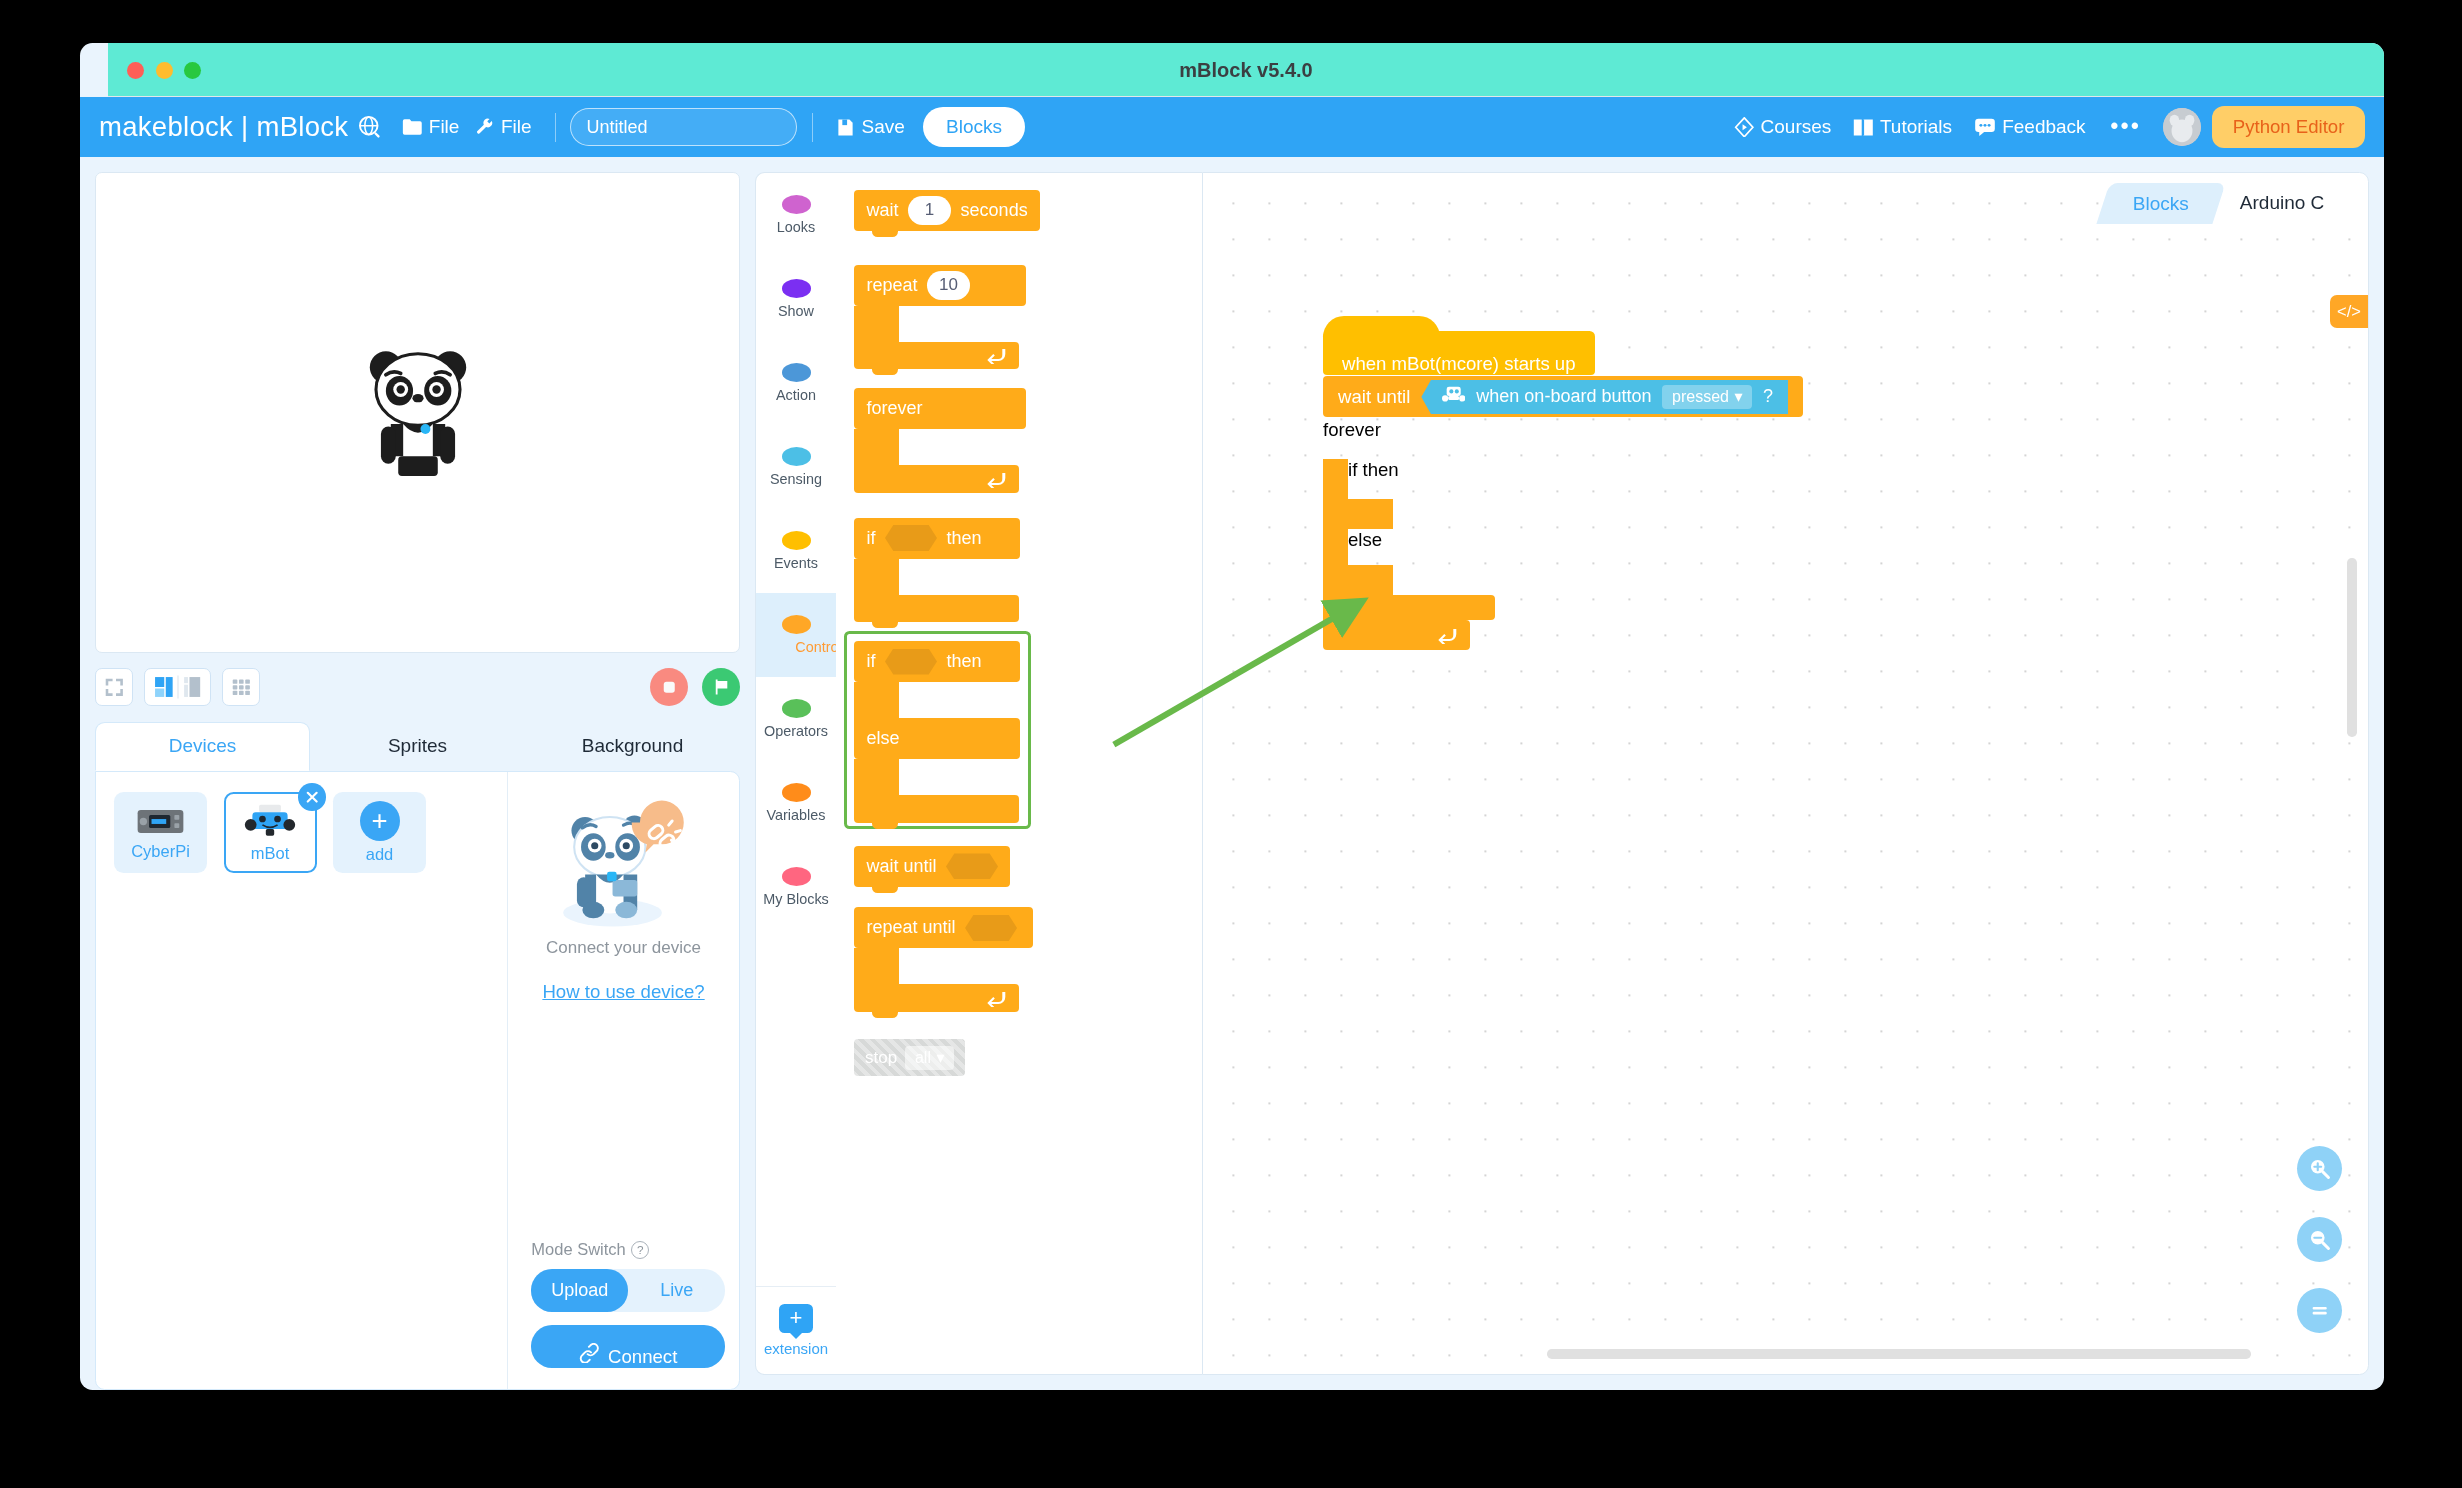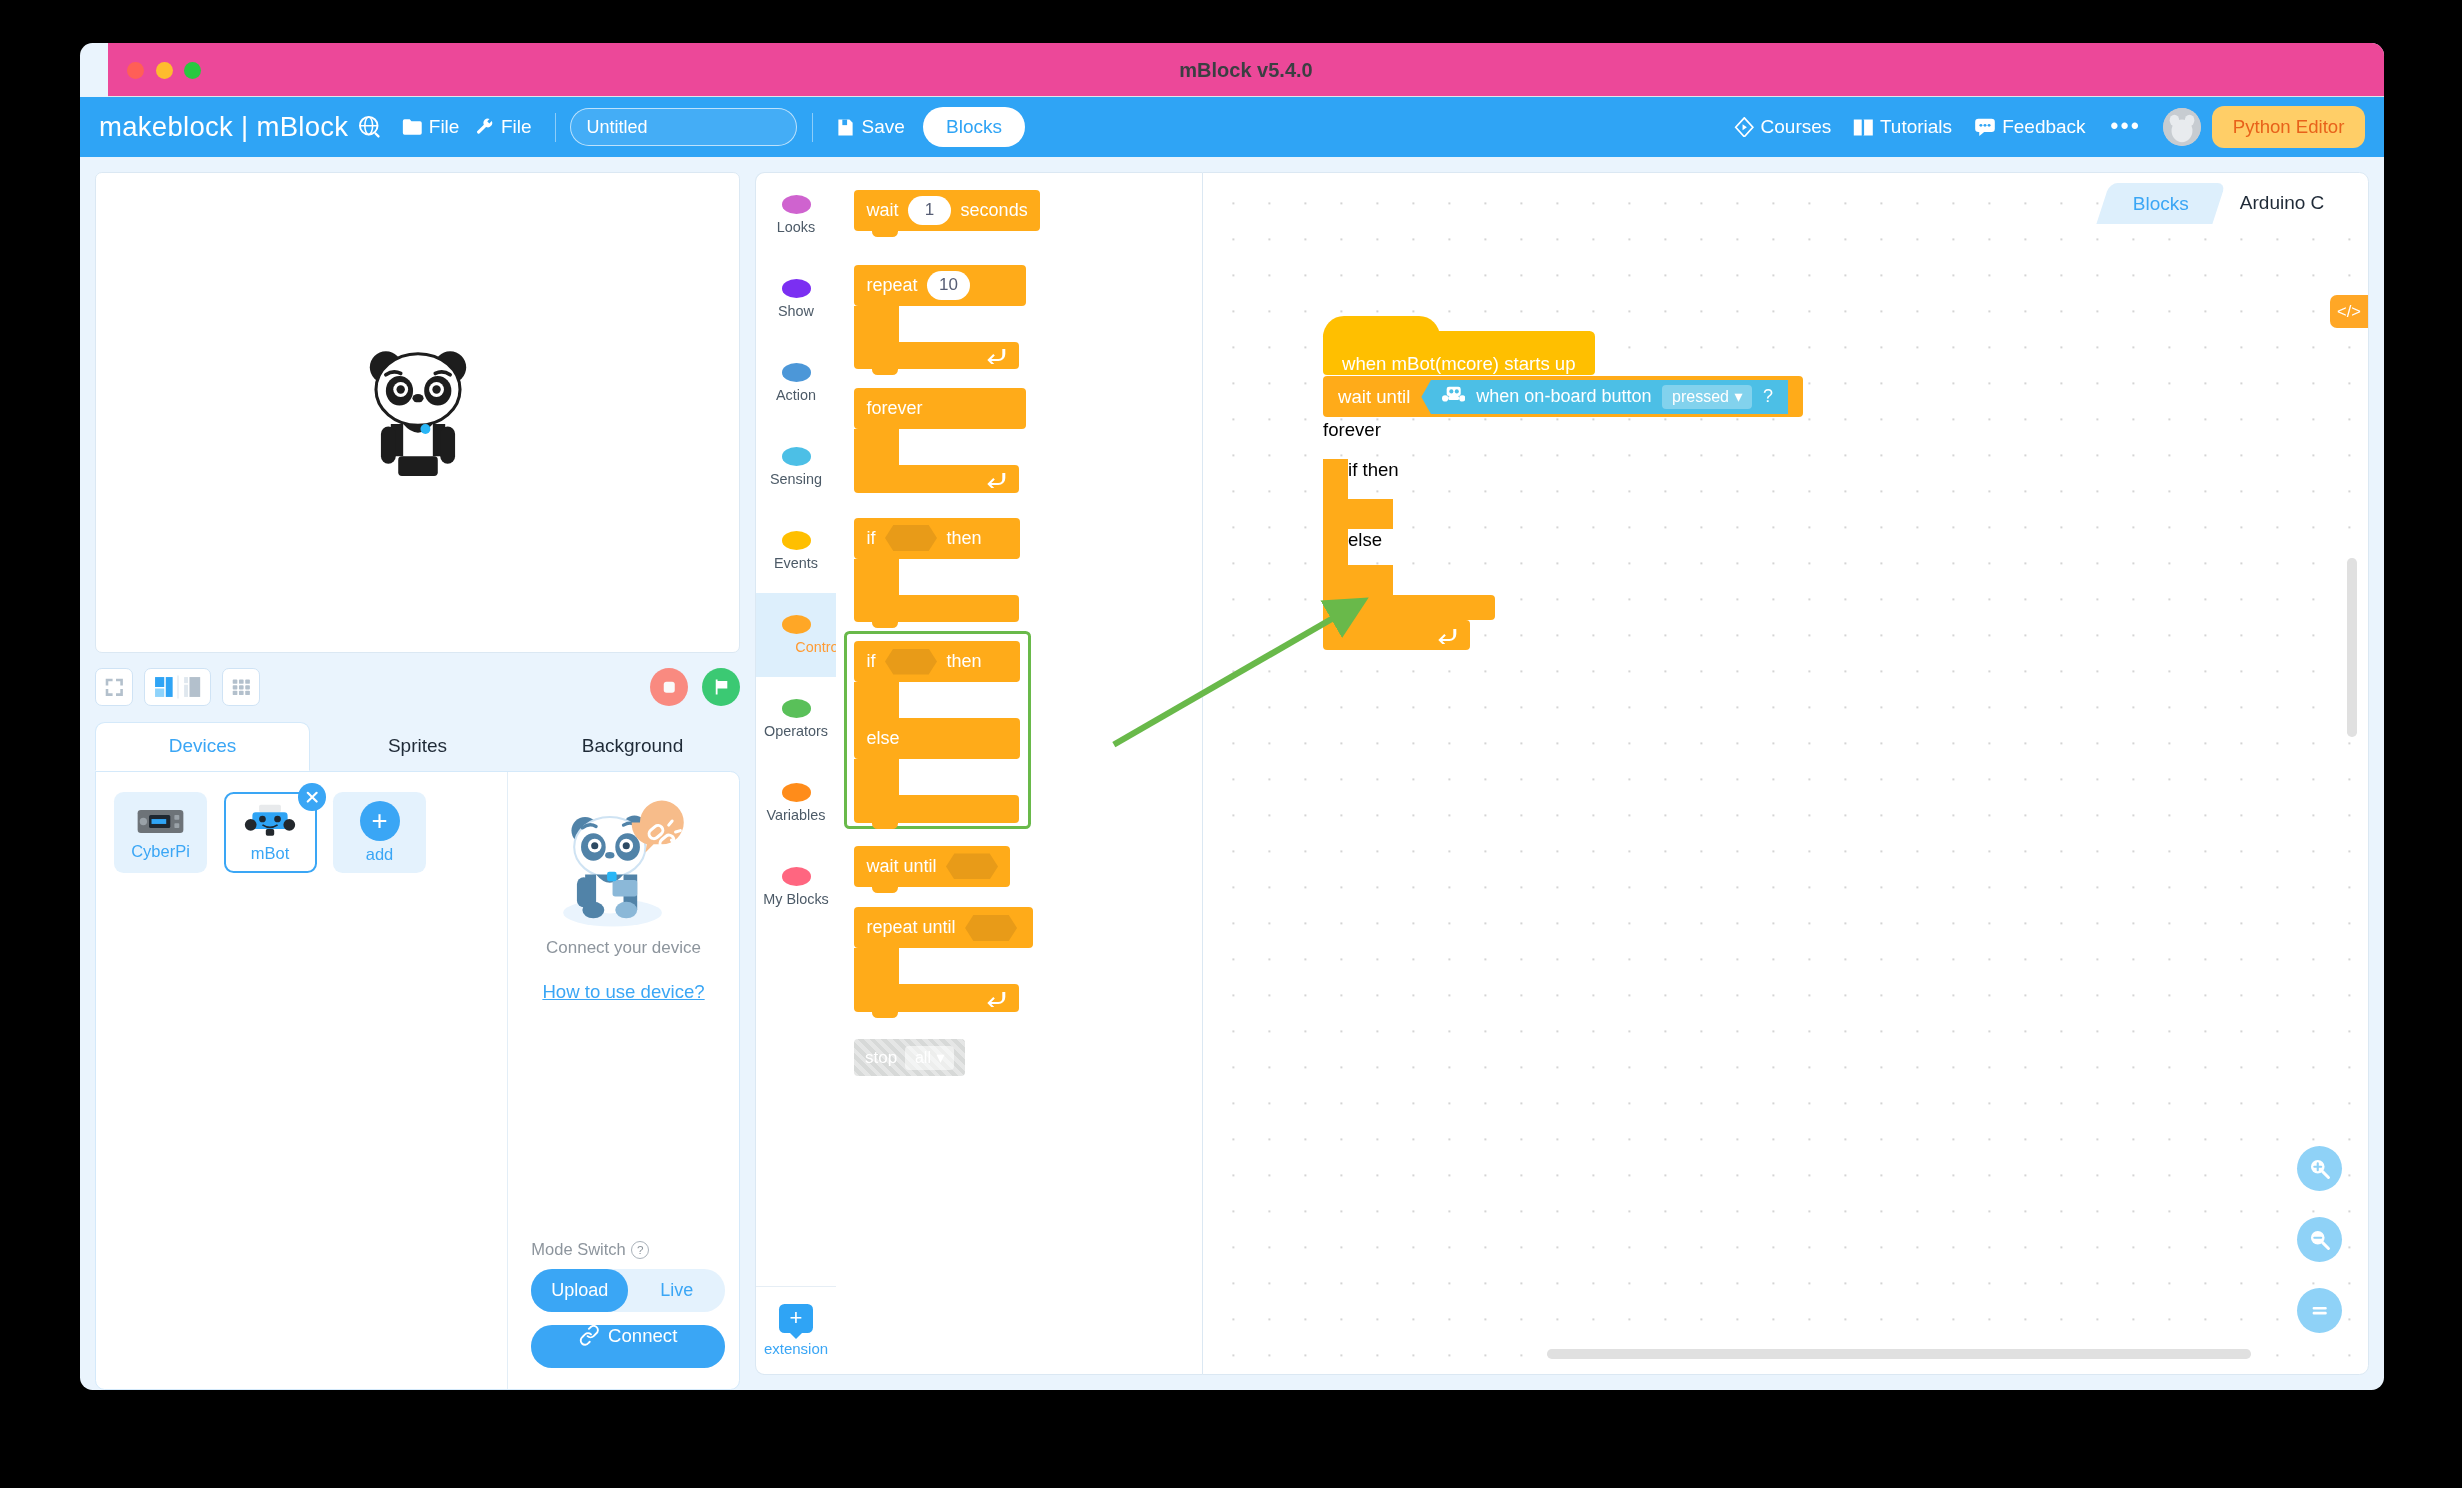--- a/index.html
+++ b/index.html
@@ -16,21 +16,21 @@
     left: 80px; top: 43px;
     width: 2304px; height: 1347px;
     background: #eaf4fd;
     border-radius: 12.4px;
     overflow: hidden;
     box-shadow: 0 2.7px 16.5px rgba(0,0,0,.35);
   }
   .titlebar {
     position: relative;
     height: 54px;
-    background: #ec4899;
+    background: #5eead4;
     border-bottom: 0.7px solid #e3e7ea;
     margin-left: 28px;
   }
   .traffic { position: absolute; left: 19px; top: 18.6px; display: flex; gap: 11.7px; }
   .dot { width: 17px; height: 17px; border-radius: 50%; }
   .dot.red { background: #ff5f57; }
   .dot.yellow { background: #febc2e; }
   .dot.green { background: #28c840; }
   .win-title {
     text-align: center; line-height: 54px;
@@ -192,21 +192,21 @@
   .seg-opt.on { color: #fff; }
   .seg-thumb {
     position: absolute; left: 0; top: 0;
     width: 50%; height: 43px; border-radius: 21px;
     background: #3aa6f5;
   }
   .connect-btn {
     width: 194px; height: 43px; border-radius: 21px;
     background: #3aa6f5; color: #fff; font-size: 18.6px;
     border: none; cursor: pointer; margin-top: 13.7px;
-    display: flex; align-items: flex-start; justify-content: center; gap: 8.2px;
+    display: flex; align-items: flex-end; justify-content: center; gap: 8.2px;
   }
 
   
   .palette-wrap {
     width: 81px; background: #fff;
     border-radius: 9.6px 0 0 9.6px;
     margin: 15px 0 15px 0;
     display: flex; flex-direction: column;
     border: 0.7px solid #dbe8f3; border-right: none;
   }

